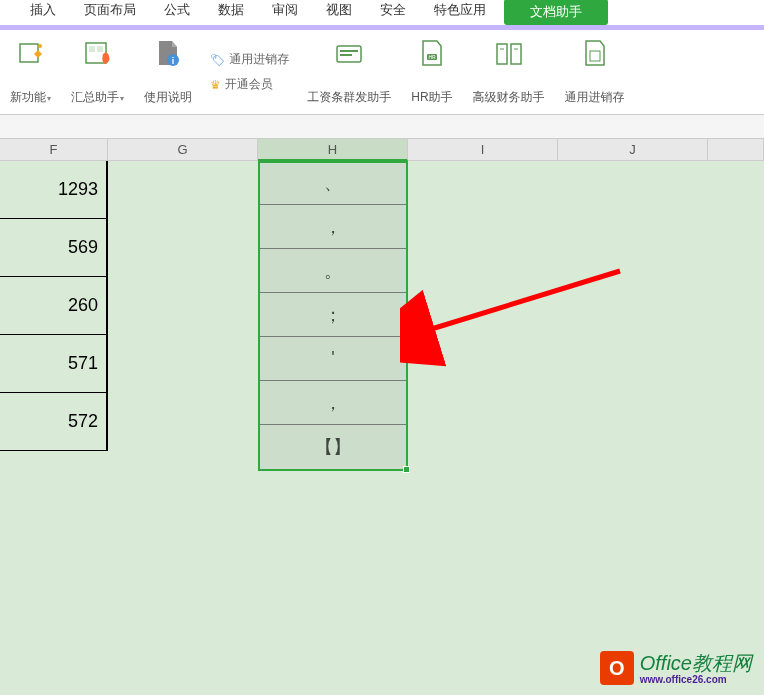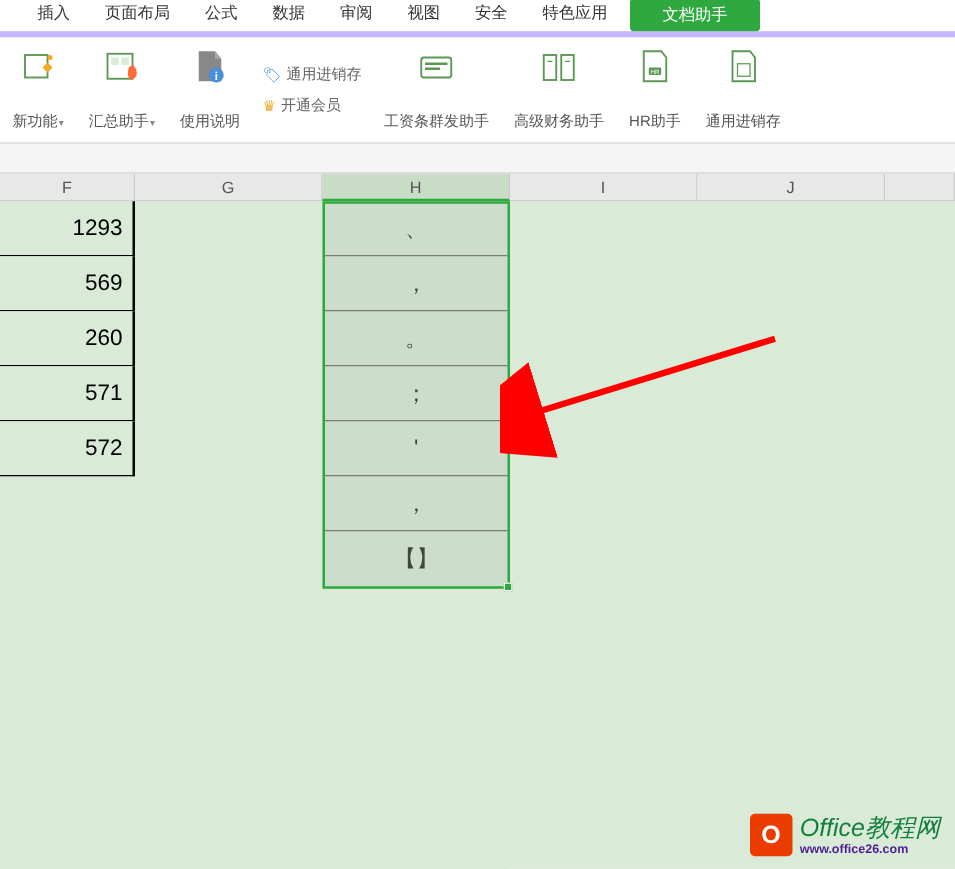--- a/index.html
+++ b/index.html
@@ -131,21 +131,21 @@
       background: #d9ead7;
     }
     
     .data-col-f {
       position: absolute;
       left: 0;
       top: 0;
       width: 108px;
     }
     .f-cell {
-      height: 44px;
+      height: 58px;
       border-right: 2px solid #000;
       border-bottom: 1px solid #000;
       display: flex;
       align-items: center;
       justify-content: flex-end;
       padding-right: 8px;
       font-size: 18px;
       font-family: Arial, sans-serif;
       color: #000;
       background: #d9ead7;
@@ -298,39 +298,39 @@
           <rect x="6" y="9" width="18" height="2" fill="#5b9853"></rect>
           <rect x="6" y="13" width="12" height="2" fill="#5b9853"></rect>
         </svg>
     </div>
     <div class="tool-label">工资条群发助手</div>
   </div>
 
 
   <div class="tool-group">
     <div class="tool-icon">
+      <svg width="26" height="30" viewBox="0 0 26 30">
+          <path d="M4 2 L18 2 L22 7 L22 26 L4 26 Z" fill="none" stroke="#5b9853" stroke-width="1.5"></path>
+          <rect x="8" y="15" width="10" height="6" rx="1" fill="#5b9853"></rect>
+          <text x="13" y="20" font-size="5" fill="#fff" text-anchor="middle">HR</text>
+        </svg>
+    </div>
+    <div class="tool-label">HR助手</div>
+  </div>
+
+  <div class="tool-group">
+    <div class="tool-icon">
       <svg width="30" height="26" viewBox="0 0 30 26">
           <rect x="3" y="3" width="10" height="20" fill="none" stroke="#5b9853" stroke-width="1.5"></rect>
           <rect x="17" y="3" width="10" height="20" fill="none" stroke="#5b9853" stroke-width="1.5"></rect>
           <line x1="6" y1="8" x2="10" y2="8" stroke="#5b9853"></line>
           <line x1="20" y1="8" x2="24" y2="8" stroke="#5b9853"></line>
         </svg>
     </div>
     <div class="tool-label">高级财务助手</div>
-  </div>
-
-  <div class="tool-group">
-    <div class="tool-icon">
-      <svg width="26" height="30" viewBox="0 0 26 30">
-          <path d="M4 2 L18 2 L22 7 L22 26 L4 26 Z" fill="none" stroke="#5b9853" stroke-width="1.5"></path>
-          <rect x="8" y="15" width="10" height="6" rx="1" fill="#5b9853"></rect>
-          <text x="13" y="20" font-size="5" fill="#fff" text-anchor="middle">HR</text>
-        </svg>
-    </div>
-    <div class="tool-label">HR助手</div>
   </div>
 
   <div class="tool-group">
     <div class="tool-icon">
       <svg width="26" height="30" viewBox="0 0 26 30">
           <path d="M4 2 L18 2 L22 7 L22 26 L4 26 Z" fill="none" stroke="#5b9853" stroke-width="1.5"></path>
           <rect x="8" y="12" width="10" height="10" fill="none" stroke="#5b9853"></rect>
         </svg>
     </div>
     <div class="tool-label">通用进销存</div>

